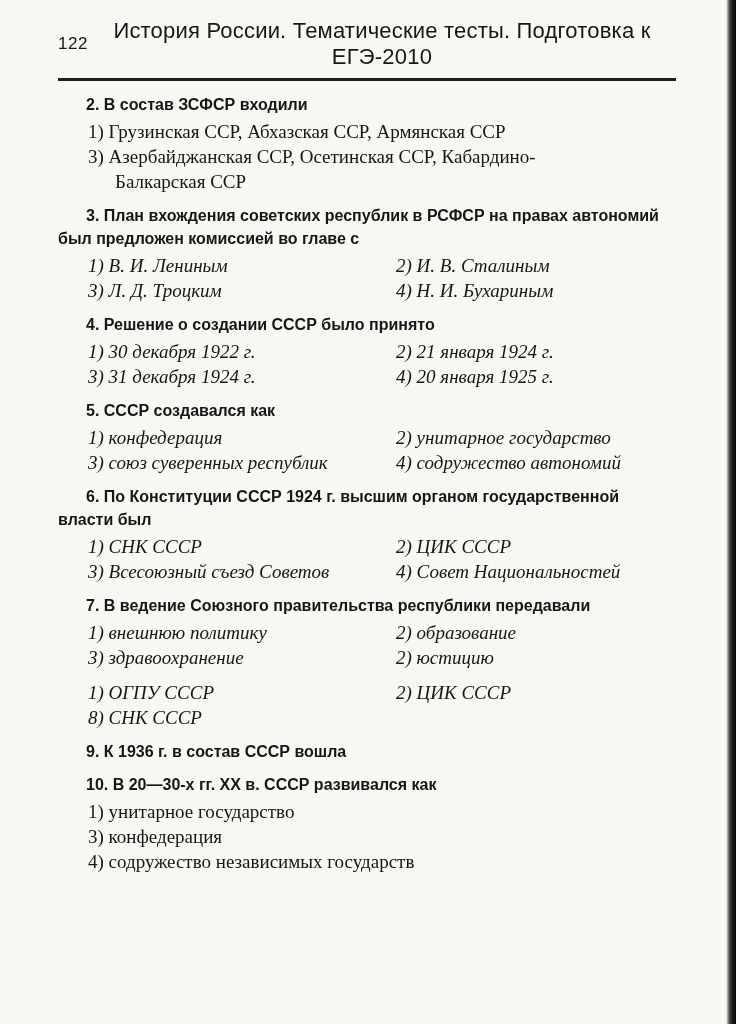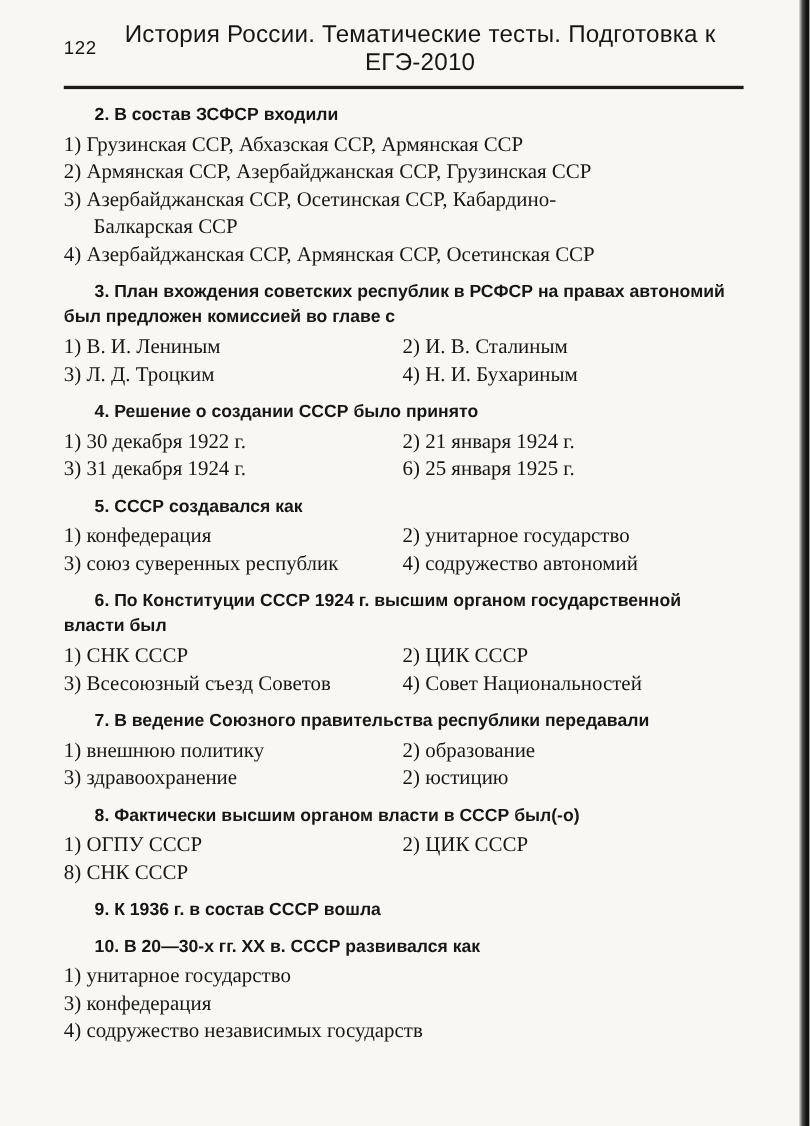--- a/index.html
+++ b/index.html
@@ -48,74 +48,74 @@
   .question { margin-bottom: 10px; }
   .stem {
     font-family: "Liberation Sans", sans-serif;
     font-weight: 700;
     font-size: 16px;
     line-height: 23px;
     margin: 0 0 3px 0;
     text-indent: 28px;
   }
   .options {
+    margin-left: 30px;
     font-size: 19px;
     line-height: 25px;
   }
   .option {
     margin: 0;
     padding-left: 27px;
     text-indent: -27px;
   }
   .options.list .option { max-width: 505px; }
   .options.cols {
     display: grid;
     grid-template-columns: 308px 1fr;
+    font-style: italic;
   }
 </style>
 </head>
 <body>
 
 <div class="page">
 
   <header class="page-header">
     <span class="page-number">122</span>
     <span class="header-title">История России. Тематические тесты. Подготовка к ЕГЭ-2010</span>
   </header>
   <div class="header-rule"></div>
 
   <main class="content">
 
     <section class="question">
       <p class="stem">2. В состав ЗСФСР входили</p>
       <div class="options list">
         <p class="option">1) Грузинская ССР, Абхазская ССР, Армянская ССР</p>
-        <p class="option">2) Армянская ССР, Азербайджанская ССР, Грузинская ССР</p>
         <p class="option">3) Азербайджанская ССР, Осетинская ССР, Кабардино-Балкарская ССР</p>
-        <p class="option">4) Азербайджанская ССР, Армянская ССР, Осетинская ССР</p>
       </div>
     </section>
 
     <section class="question">
       <p class="stem">3. План вхождения советских республик в РСФСР на правах автономий был предложен комиссией во главе с</p>
       <div class="options cols">
         <p class="option">1) В. И. Лениным</p>
         <p class="option">2) И. В. Сталиным</p>
         <p class="option">3) Л. Д. Троцким</p>
         <p class="option">4) Н. И. Бухариным</p>
       </div>
     </section>
 
     <section class="question">
       <p class="stem">4. Решение о создании СССР было принято</p>
       <div class="options cols">
         <p class="option">1) 30 декабря 1922 г.</p>
         <p class="option">2) 21 января 1924 г.</p>
         <p class="option">3) 31 декабря 1924 г.</p>
-        <p class="option">6) 25 января 1925 г.</p>
+        <p class="option">4) 20 января 1925 г.</p>
       </div>
     </section>
 
     <section class="question">
       <p class="stem">5. СССР создавался как</p>
       <div class="options cols">
         <p class="option">1) конфедерация</p>
         <p class="option">2) унитарное государство</p>
         <p class="option">3) союз суверенных республик</p>
         <p class="option">4) содружество автономий</p>
@@ -136,21 +136,20 @@
       <p class="stem">7. В ведение Союзного правительства республики передавали</p>
       <div class="options cols">
         <p class="option">1) внешнюю политику</p>
         <p class="option">2) образование</p>
         <p class="option">3) здравоохранение</p>
         <p class="option">2) юстицию</p>
       </div>
     </section>
 
     <section class="question">
-      <p class="stem">8. Фактически высшим органом власти в СССР был(-о)</p>
       <div class="options cols">
         <p class="option">1) ОГПУ СССР</p>
         <p class="option">2) ЦИК СССР</p>
         <p class="option">8) СНК СССР</p>
       </div>
     </section>
 
     <section class="question">
       <p class="stem">9. К 1936 г. в состав СССР вошла</p>
     </section>

